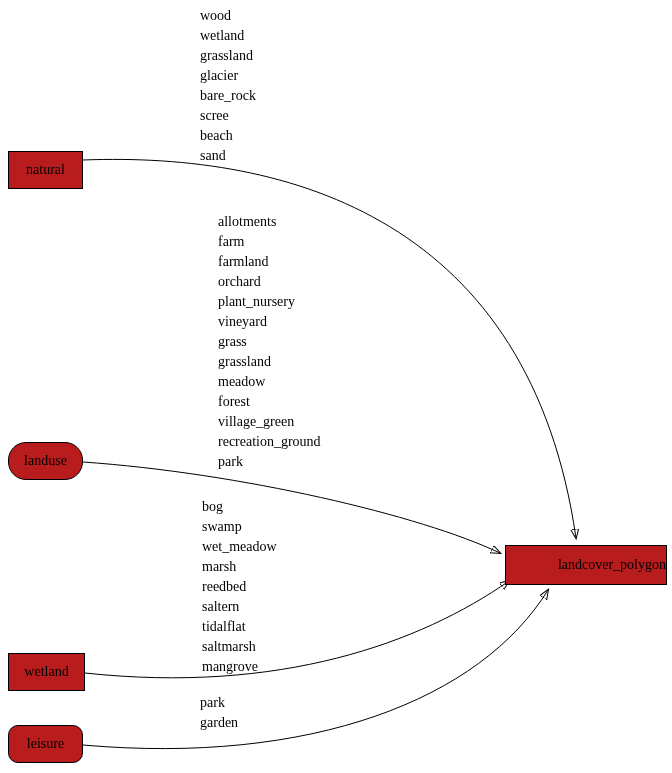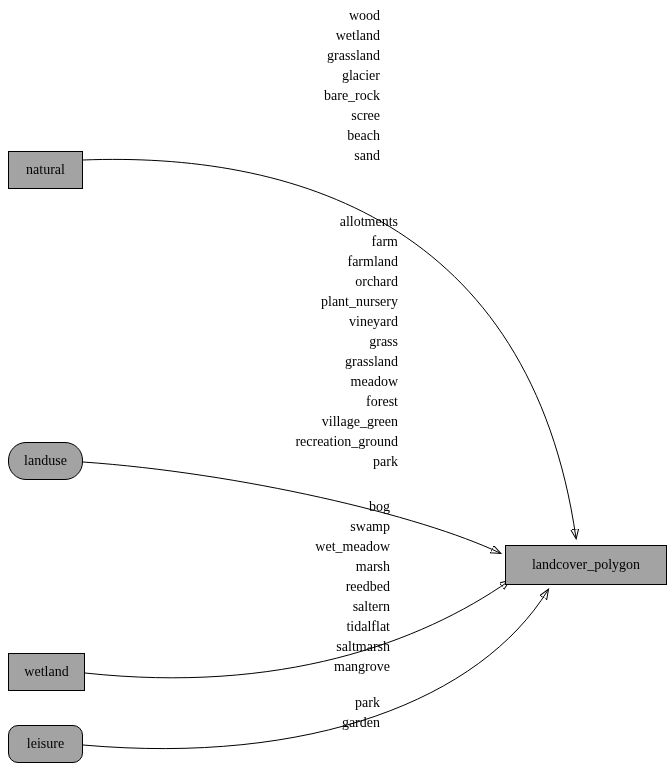--- a/index.html
+++ b/index.html
@@ -26,43 +26,43 @@
   }
   .edge-layer path {
     stroke: #000000;
     stroke-width: 1;
     fill: none;
   }
   .node-box {
     position: absolute;
     box-sizing: border-box;
     border: 1px solid #000000;
-    background: #a3a3a3;
+    background: #b91c1c;
     display: flex;
     align-items: center;
     justify-content: center;
     white-space: nowrap;
   }
   .edge-label {
     position: absolute;
-    text-align: right;
+    text-align: left;
     line-height: 20px;
     white-space: pre-line;
     font-family: Liberation Serif, serif;
   }
   
   .node-natural  { left: 8px;  top: 151px; width: 75px;  height: 38px; }
   .node-landuse  { left: 8px;  top: 442px; width: 75px;  height: 38px; border-radius: 18px; }
   .node-wetland  { left: 8px;  top: 653px; width: 77px;  height: 38px; }
   .node-leisure  { left: 8px;  top: 725px; width: 75px;  height: 38px; border-radius: 10px; }
-  .node-landcover{ left: 505px; top: 545px; width: 162px; height: 40px; }
+  .node-landcover{ left: 505px; top: 545px; width: 162px; height: 40px; justify-content: flex-end; }
   
   .label-natural { left: 200px; top: 6px;   width: 180px; }
   .label-landuse { left: 218px; top: 212px; width: 180px; }
-  .label-wetland { left: 210px; top: 497px; width: 180px; }
+  .label-wetland { left: 202px; top: 497px; width: 180px; }
   .label-leisure { left: 200px; top: 693px; width: 180px; }
 </style>
 </head>
 <body>
 
 <div class="canvas">
 
   <svg class="edge-layer" viewBox="0 0 672 773" xmlns="http://www.w3.org/2000/svg">
     <defs>
       <marker id="arrow" markerUnits="userSpaceOnUse" markerWidth="12" markerHeight="10" refX="9" refY="4" orient="auto">

